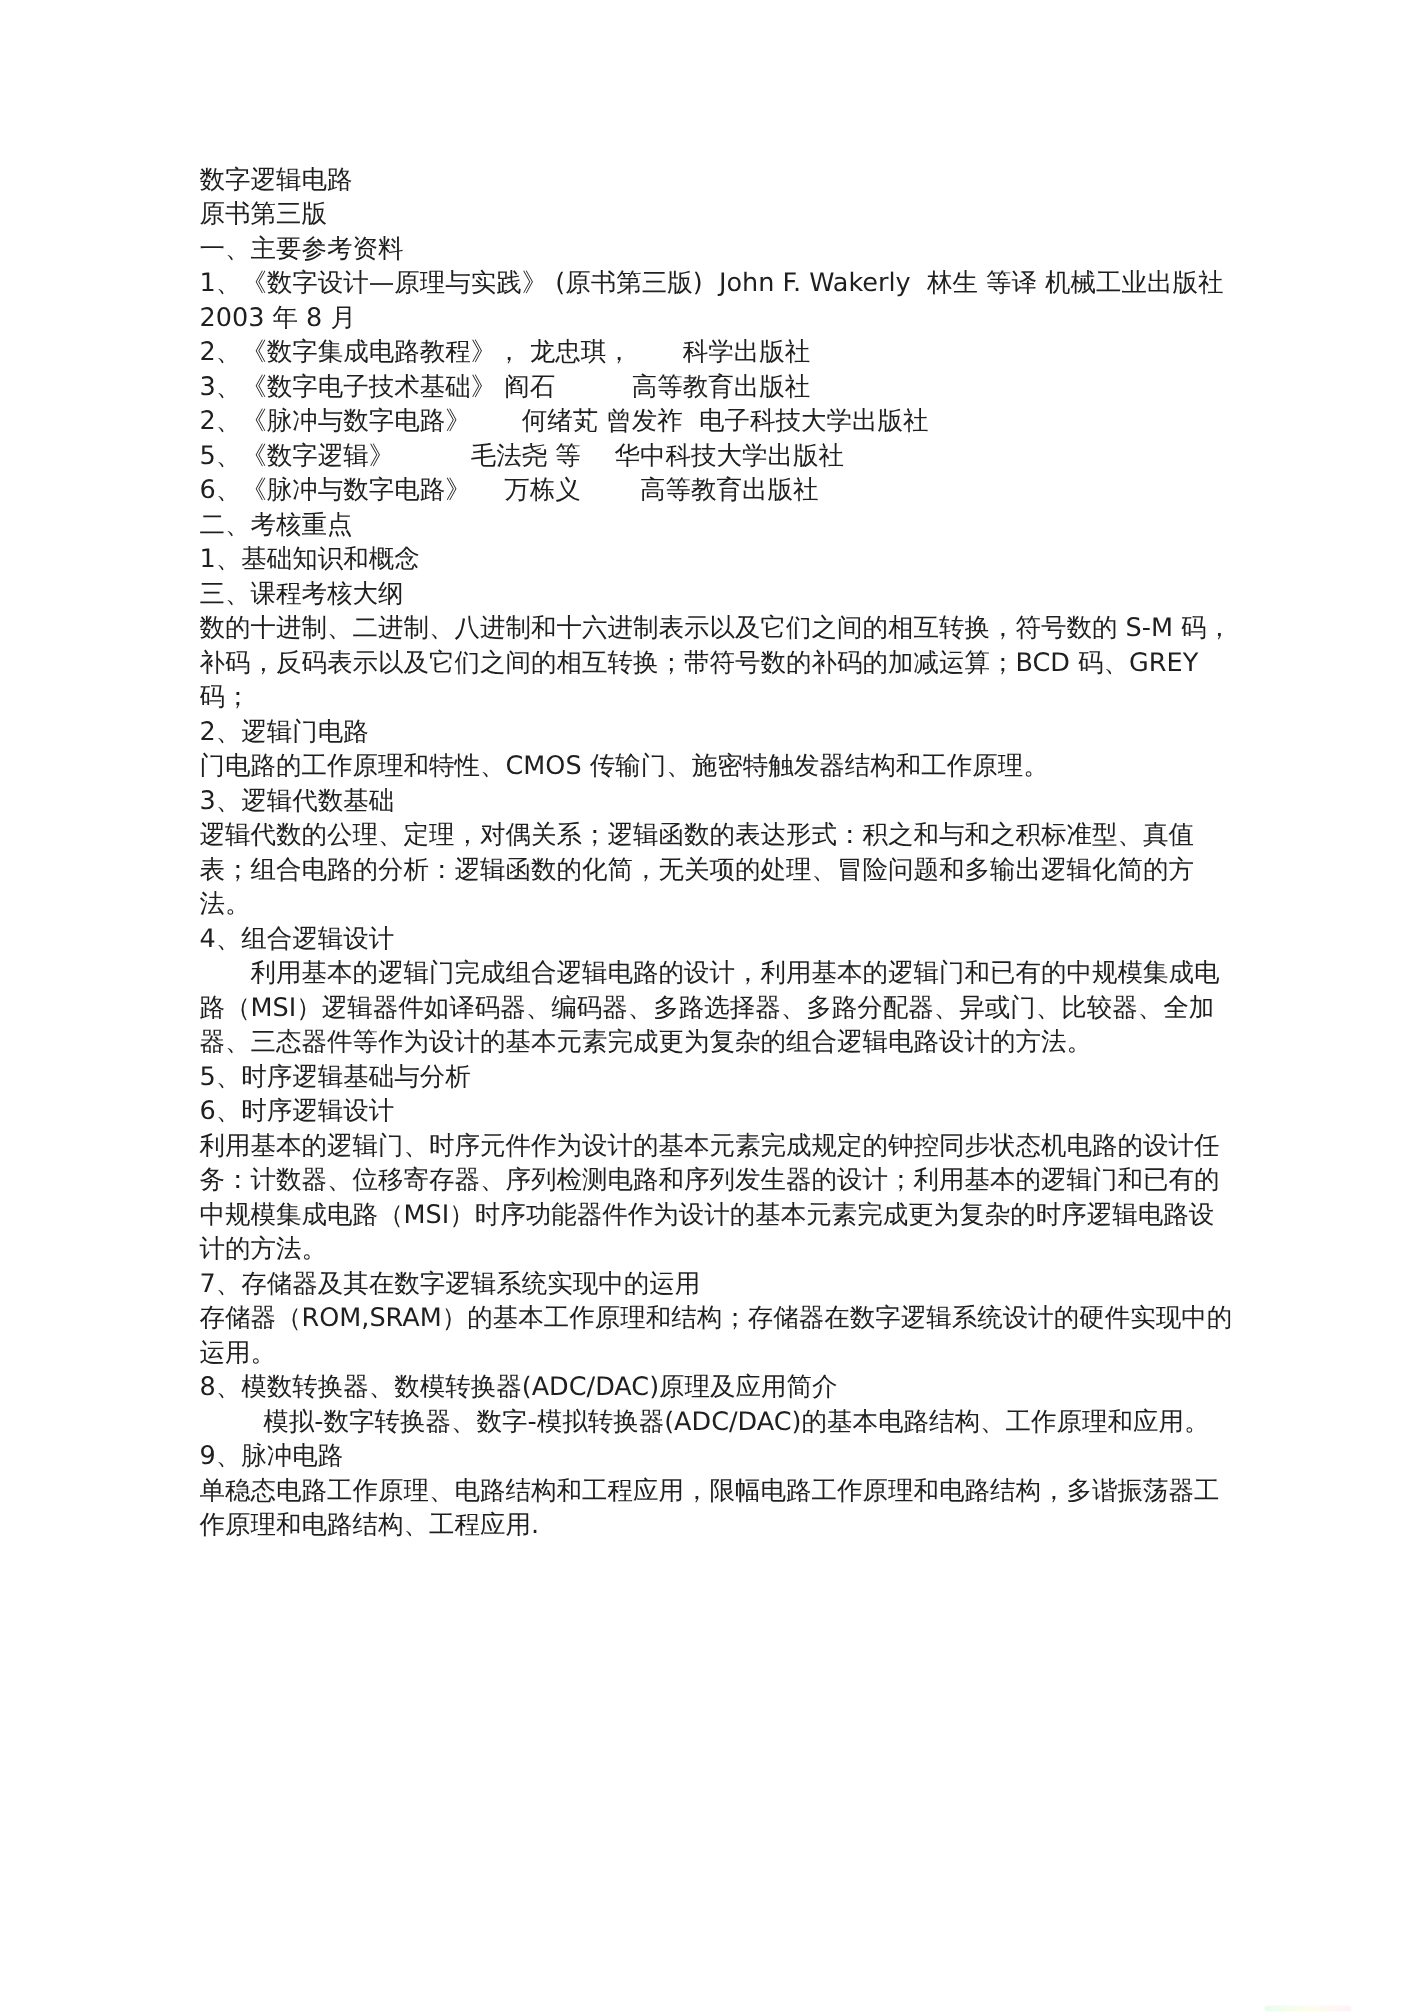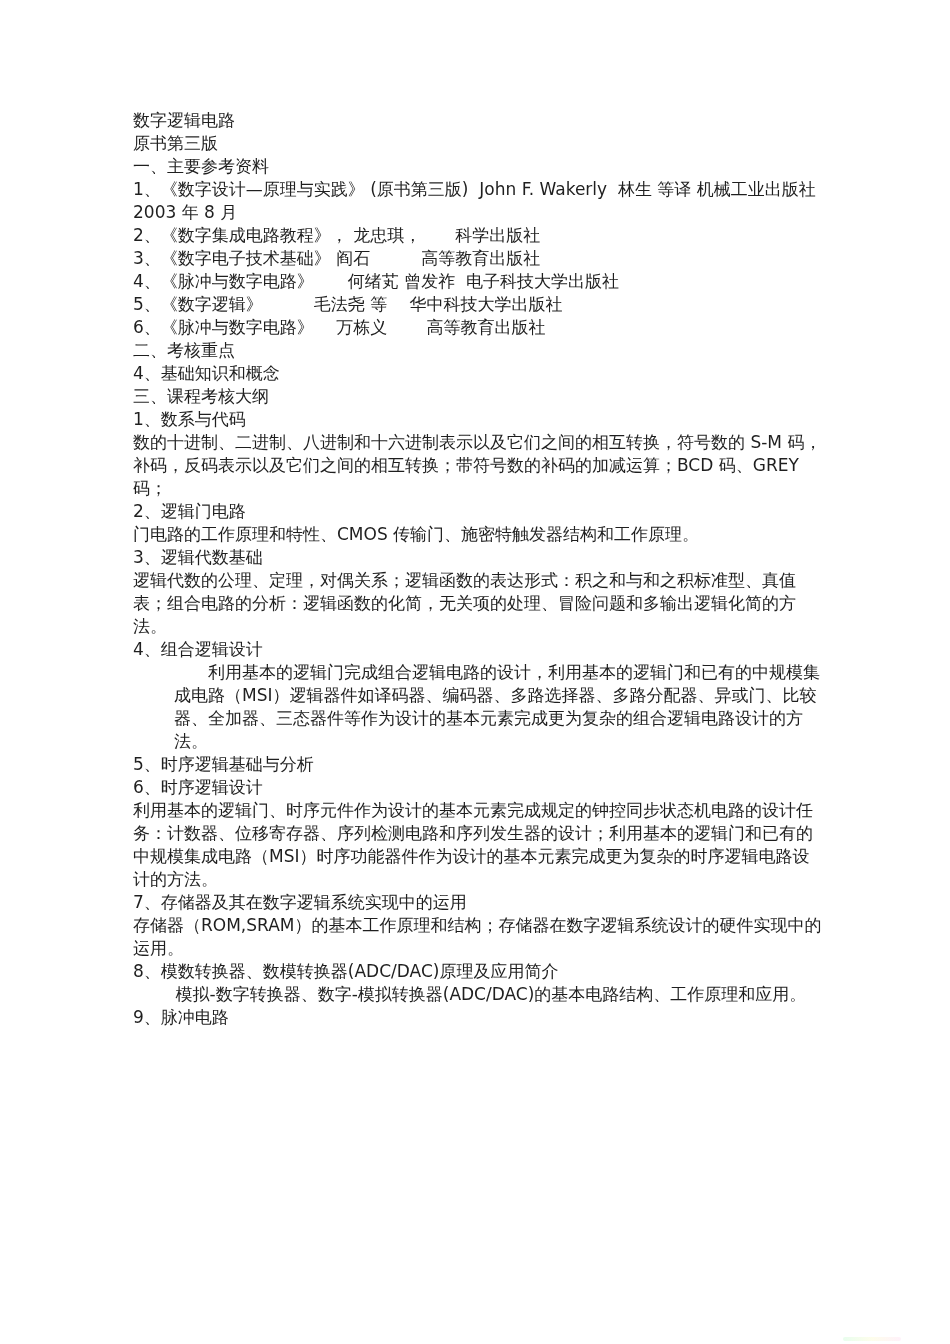--- a/index.html
+++ b/index.html
@@ -27,21 +27,21 @@
     line-height: 23px;
     text-align: left;
   }
   .doc p.line {
     margin: 0;
     padding: 0;
     white-space: pre-wrap;
     overflow-wrap: break-word;
     word-break: normal;
   }
-  .doc p.indent-2  { text-indent: 2em; margin-left: 41px; }
+  .doc p.indent-2  { text-indent: 2em; }
   .doc p.indent-25 { text-indent: 2.5em; }
   .watermark {
     position: absolute;
     left: 843px;
     top: 1337px;
     width: 58px;
     height: 4px;
     border-radius: 2px;
     background: linear-gradient(90deg,
       rgba(190, 250, 205, 0.35),
@@ -53,37 +53,37 @@
 <body>
 
 <div class="page">
   <div class="doc" id="doc">
       <p class="line">数字逻辑电路</p>
       <p class="line">原书第三版</p>
       <p class="line">一、主要参考资料</p>
       <p class="line">1、《数字设计—原理与实践》 (原书第三版)  John F. Wakerly  林生 等译 机械工业出版社 2003 年 8 月</p>
       <p class="line">2、《数字集成电路教程》， 龙忠琪，　　科学出版社</p>
       <p class="line">3、《数字电子技术基础》 阎石　　　高等教育出版社</p>
-      <p class="line">4、《脉冲与数字电路》　　何绪芄 曾发祚  电子科技大学出版社</p>
+      <p class="line">2、《脉冲与数字电路》　　何绪芄 曾发祚  电子科技大学出版社</p>
       <p class="line">5、《数字逻辑》　　　毛法尧 等　 华中科技大学出版社</p>
       <p class="line">6、《脉冲与数字电路》　 万栋义　　 高等教育出版社</p>
       <p class="line">二、考核重点</p>
-      <p class="line">4、基础知识和概念</p>
+      <p class="line">1、基础知识和概念</p>
       <p class="line">三、课程考核大纲</p>
-      <p class="line">1、数系与代码</p>
       <p class="line">数的十进制、二进制、八进制和十六进制表示以及它们之间的相互转换，符号数的 S-M 码，补码，反码表示以及它们之间的相互转换；带符号数的补码的加减运算；BCD 码、GREY 码；</p>
       <p class="line">2、逻辑门电路</p>
       <p class="line">门电路的工作原理和特性、CMOS 传输门、施密特触发器结构和工作原理。</p>
       <p class="line">3、逻辑代数基础</p>
       <p class="line">逻辑代数的公理、定理，对偶关系；逻辑函数的表达形式：积之和与和之积标准型、真值表；组合电路的分析：逻辑函数的化简，无关项的处理、冒险问题和多输出逻辑化简的方法。</p>
       <p class="line">4、组合逻辑设计</p>
       <p class="line indent-2">利用基本的逻辑门完成组合逻辑电路的设计，利用基本的逻辑门和已有的中规模集成电路（MSI）逻辑器件如译码器、编码器、多路选择器、多路分配器、异或门、比较器、全加器、三态器件等作为设计的基本元素完成更为复杂的组合逻辑电路设计的方法。</p>
       <p class="line">5、时序逻辑基础与分析</p>
       <p class="line">6、时序逻辑设计</p>
       <p class="line">利用基本的逻辑门、时序元件作为设计的基本元素完成规定的钟控同步状态机电路的设计任务：计数器、位移寄存器、序列检测电路和序列发生器的设计；利用基本的逻辑门和已有的中规模集成电路（MSI）时序功能器件作为设计的基本元素完成更为复杂的时序逻辑电路设计的方法。</p>
       <p class="line">7、存储器及其在数字逻辑系统实现中的运用</p>
       <p class="line">存储器（ROM,SRAM）的基本工作原理和结构；存储器在数字逻辑系统设计的硬件实现中的运用。</p>
       <p class="line">8、模数转换器、数模转换器(ADC/DAC)原理及应用简介</p>
       <p class="line indent-25">模拟-数字转换器、数字-模拟转换器(ADC/DAC)的基本电路结构、工作原理和应用。</p>
       <p class="line">9、脉冲电路</p>
+      <p class="line">单稳态电路工作原理、电路结构和工程应用，限幅电路工作原理和电路结构，多谐振荡器工作原理和电路结构、工程应用.</p>
     </div>
   <div class="watermark"></div>
 </div>
 
 </body></html>

